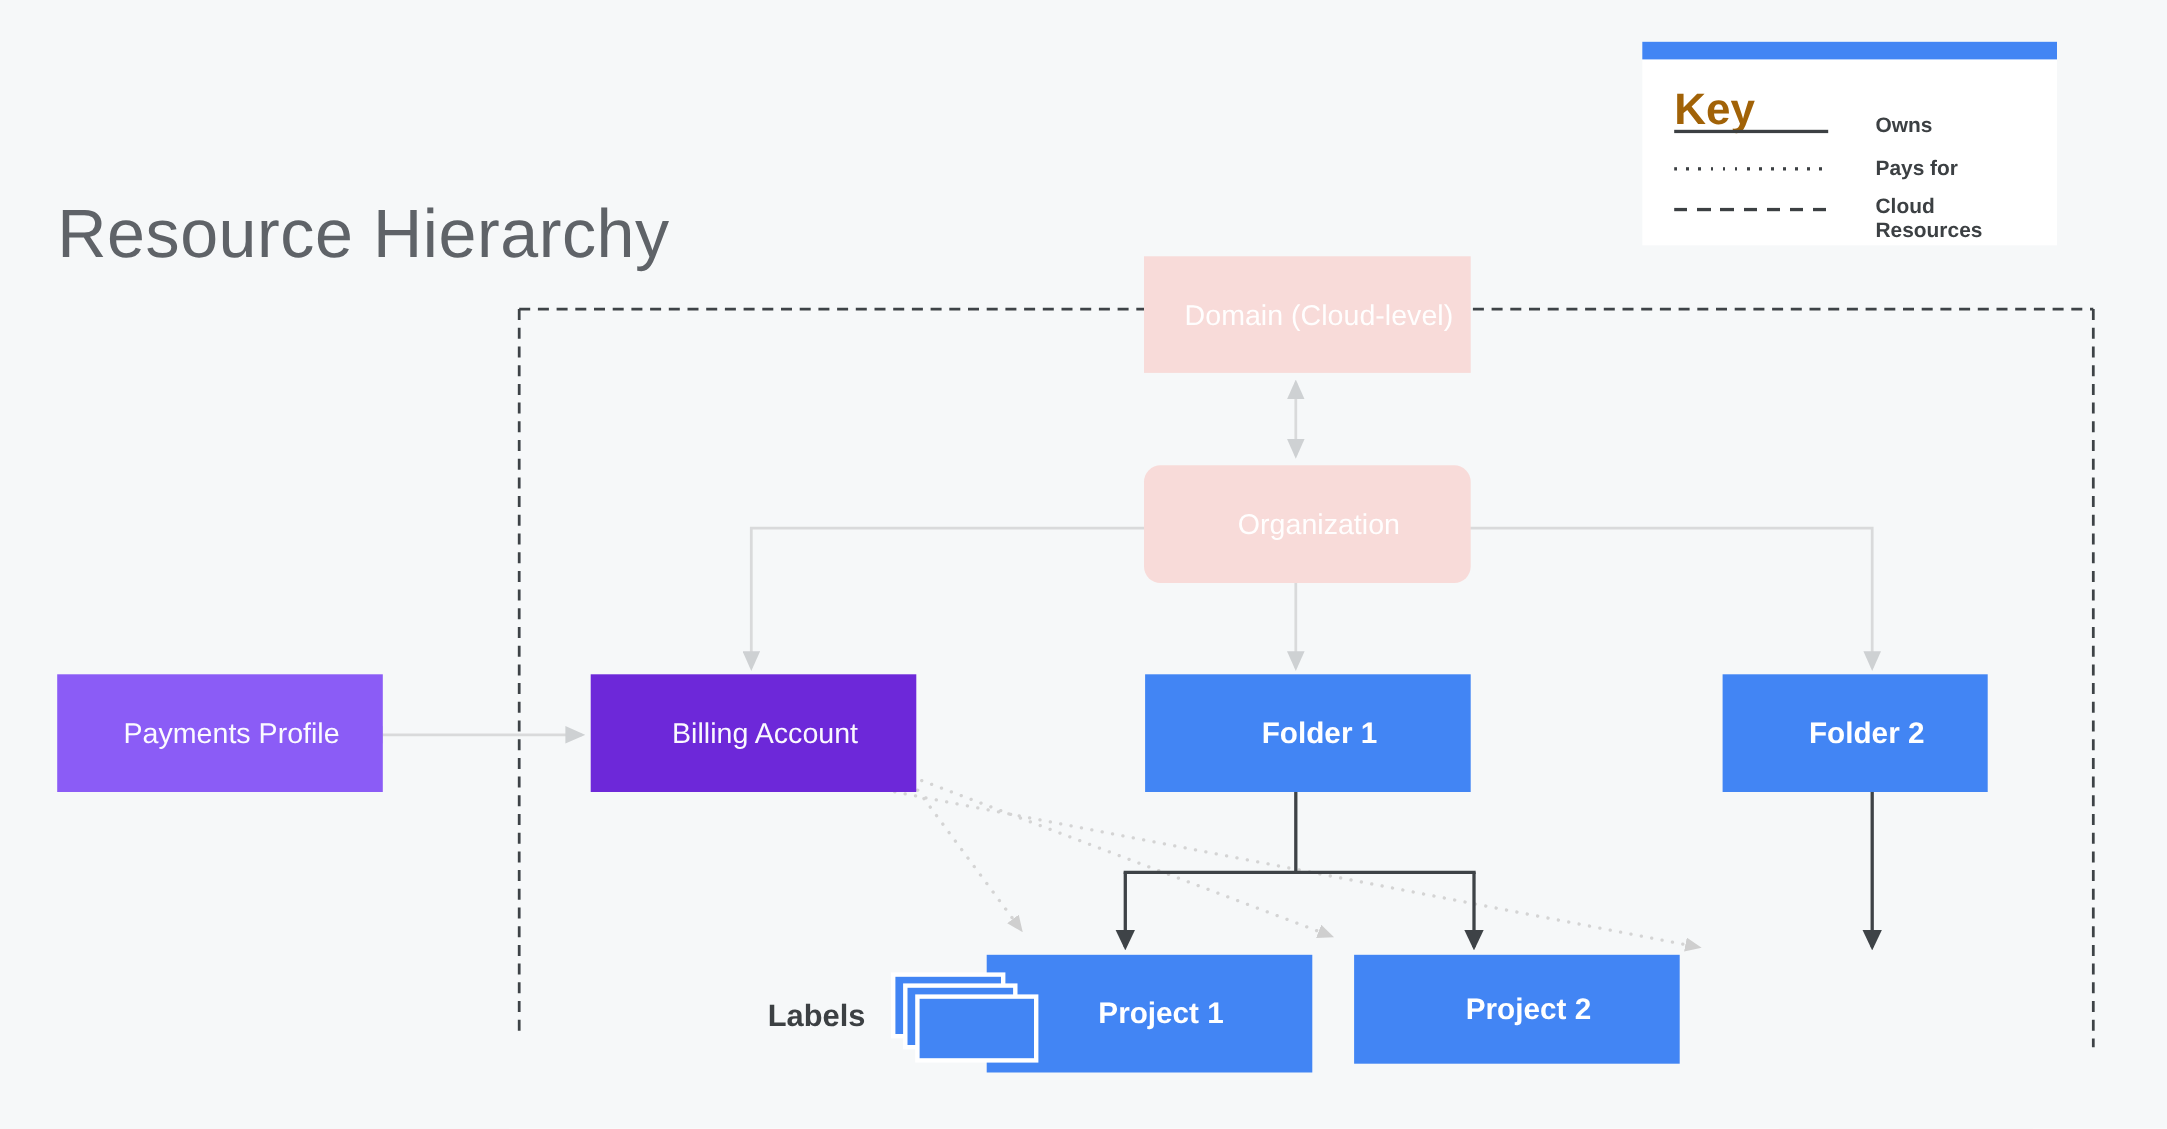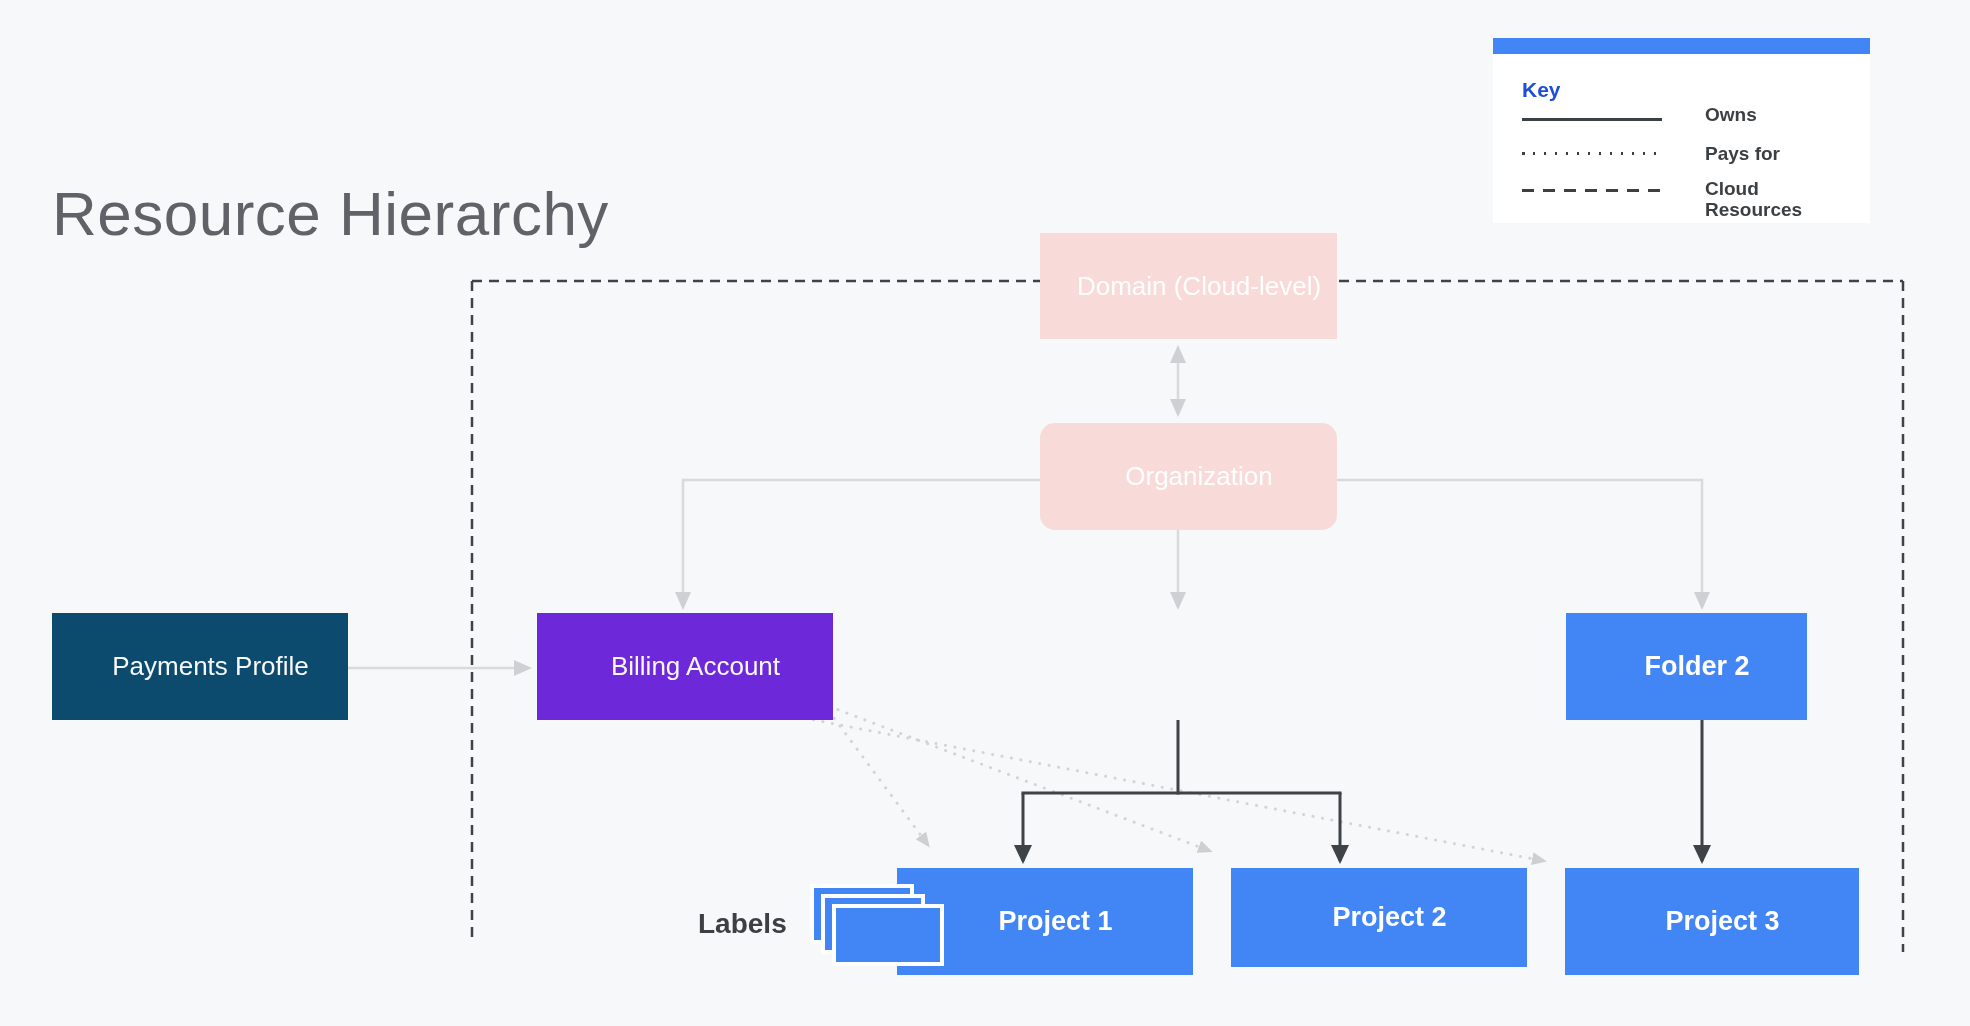--- a/index.html
+++ b/index.html
@@ -15,25 +15,25 @@
   }
   
   .node{
     position:absolute; display:flex; align-items:center; justify-content:center;
     text-align:center; color:#ffffff;padding-left:21px;
   }
   .node.pastel{font-size:26px; font-weight:400; color:rgba(255,255,255,0.97);}
   .node.blue{background:#4285f4; font-size:27px; font-weight:700;}
   .node.pink{background:#f8dbd9;}
   .node.green{background:#6d28d9;}
-  .node.beige{background:#0c4a6e;text-align:right;}
+  .node.beige{background:#8b5cf6;text-align:right;}
   
   .legend{position:absolute; left:1493px; top:38px; width:377px; height:185px; background:#ffffff;}
   .legend-bar{position:absolute; left:0; top:0; width:377px; height:16px; background:#4285f4;}
-  .legend-key{position:absolute; left:29px; top:40px; font-size:21px; font-weight:700; color:#1d4ed8;}
+  .legend-key{position:absolute; left:29px; top:40px; font-size:40px; font-weight:700; color:#a16207;}
   .sample{position:absolute; left:29px; width:140px; height:3px;}
   .sample.solid{background:#3c4043;}
   .sample.dotted{background:repeating-linear-gradient(to right,#3c4043 0 2.5px,transparent 2.5px 11px);}
   .sample.dashed{background:repeating-linear-gradient(to right,#3c4043 0 12px,transparent 12px 21px);}
   .legend-label{position:absolute; left:212px; width:155px; font-size:19px; font-weight:700; color:#3c4043; line-height:21px;}
   
   .labels-caption{position:absolute; left:698px; top:908px; font-size:28px; font-weight:700; color:#3c4043;}
   .labels-icon{position:absolute; left:808px; top:882px;}
 </style>
 </head>
@@ -86,28 +86,28 @@
   <div class="page-title">Resource Hierarchy</div>
 
   <div class="node pastel pink" style="left:1040px;top:233px;width:276px;height:106px;">Domain (Cloud-level)</div>
 
   <div class="node pastel pink" style="left:1040px;top:423px;width:276px;height:107px;border-radius:15px;">Organization</div>
 
   <div class="node pastel beige" style="left:52px;top:613px;width:275px;height:107px;">Payments Profile</div>
 
   <div class="node pastel green" style="left:537px;top:613px;width:275px;height:107px;">Billing Account</div>
 
+  <div class="node blue" style="left:1041px;top:613px;width:275px;height:107px;">Folder 1</div>
 
   <div class="node blue" style="left:1566px;top:613px;width:220px;height:107px;">Folder 2</div>
 
   <div class="node blue" style="left:897px;top:868px;width:275px;height:107px;">Project 1</div>
 
   <div class="node blue" style="left:1231px;top:868px;width:275px;height:99px;">Project 2</div>
 
-  <div class="node blue" style="left:1565px;top:868px;width:273px;height:107px;">Project 3</div>
 
   <div class="labels-caption">Labels</div>
   <svg class="labels-icon" width="140" height="86" viewBox="0 0 140 86">
     <g fill="#4285f4" stroke="#ffffff" stroke-width="4">
       <rect x="4" y="4" width="100" height="56"></rect>
       <rect x="15" y="14" width="100" height="56"></rect>
       <rect x="26" y="24" width="108" height="58"></rect>
     </g>
   </svg>
 

